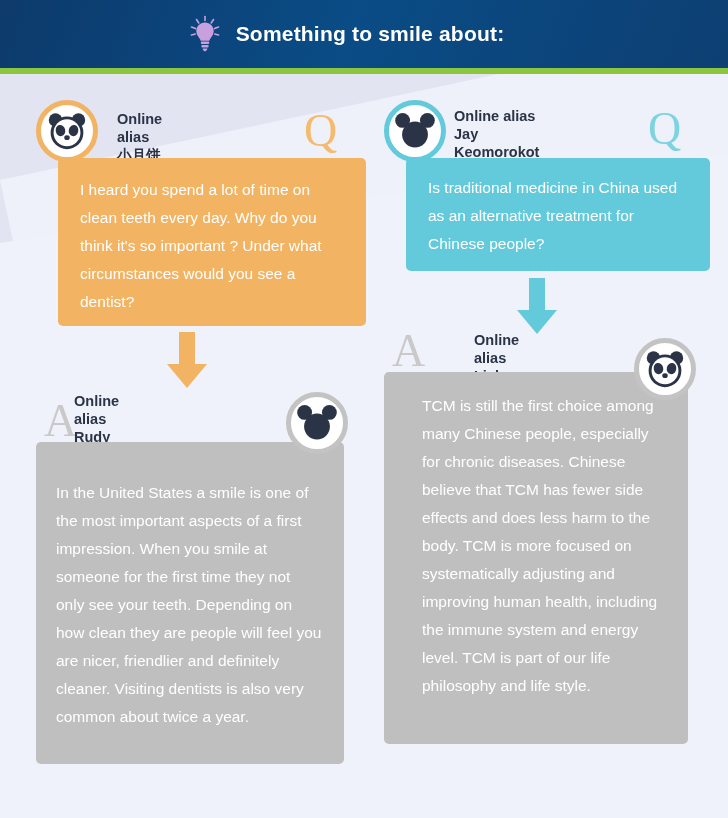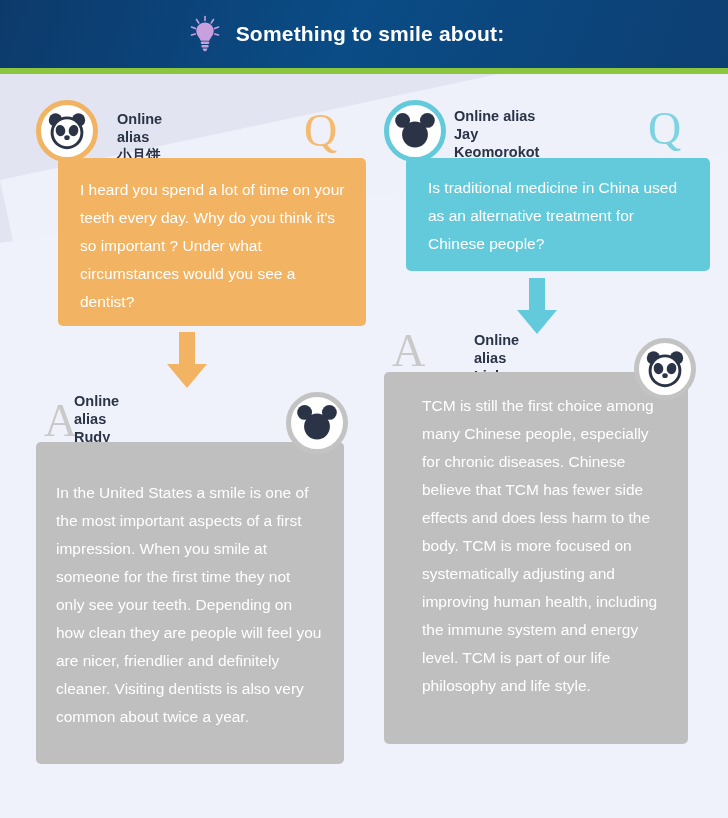--- a/index.html
+++ b/index.html
@@ -241,21 +241,21 @@
     </div>
   </div>
   <div class="green-bar"></div>
 
   <div class="block" id="q1">
     <div class="bigletter">Q</div>
     <div class="namebar">
       <span class="name-label">Online alias小月饼</span>
     </div>
     <div class="bubble">
-      <span class="btext">I heard you spend a lot of time on your teeth every day. Why do you think it's so important ? Under what circumstances would you see a dentist?</span>
+      <span class="btext">I heard you spend a lot of time on clean teeth every day. Why do you think it's so important ? Under what circumstances would you see a dentist?</span>
     </div>
     <div class="avatar">
       <svg viewBox="0 0 52 52" width="46" height="46">
         <circle cx="13" cy="13.5" r="7.6" fill="#2b3347"></circle>
         <circle cx="39" cy="13.5" r="7.6" fill="#2b3347"></circle>
         <circle cx="26" cy="28" r="18.5" fill="#2b3347"></circle>
         <circle cx="26" cy="28" r="15.2" fill="#ffffff"></circle>
         <ellipse cx="18.6" cy="25.5" rx="5.4" ry="6.4" fill="#2b3347" transform="rotate(-12 18.6 25.5)"></ellipse>
         <ellipse cx="33.4" cy="25.5" rx="5.4" ry="6.4" fill="#2b3347" transform="rotate(12 33.4 25.5)"></ellipse>
         <ellipse cx="26" cy="33.5" rx="3.1" ry="2.6" fill="#2b3347"></ellipse>

